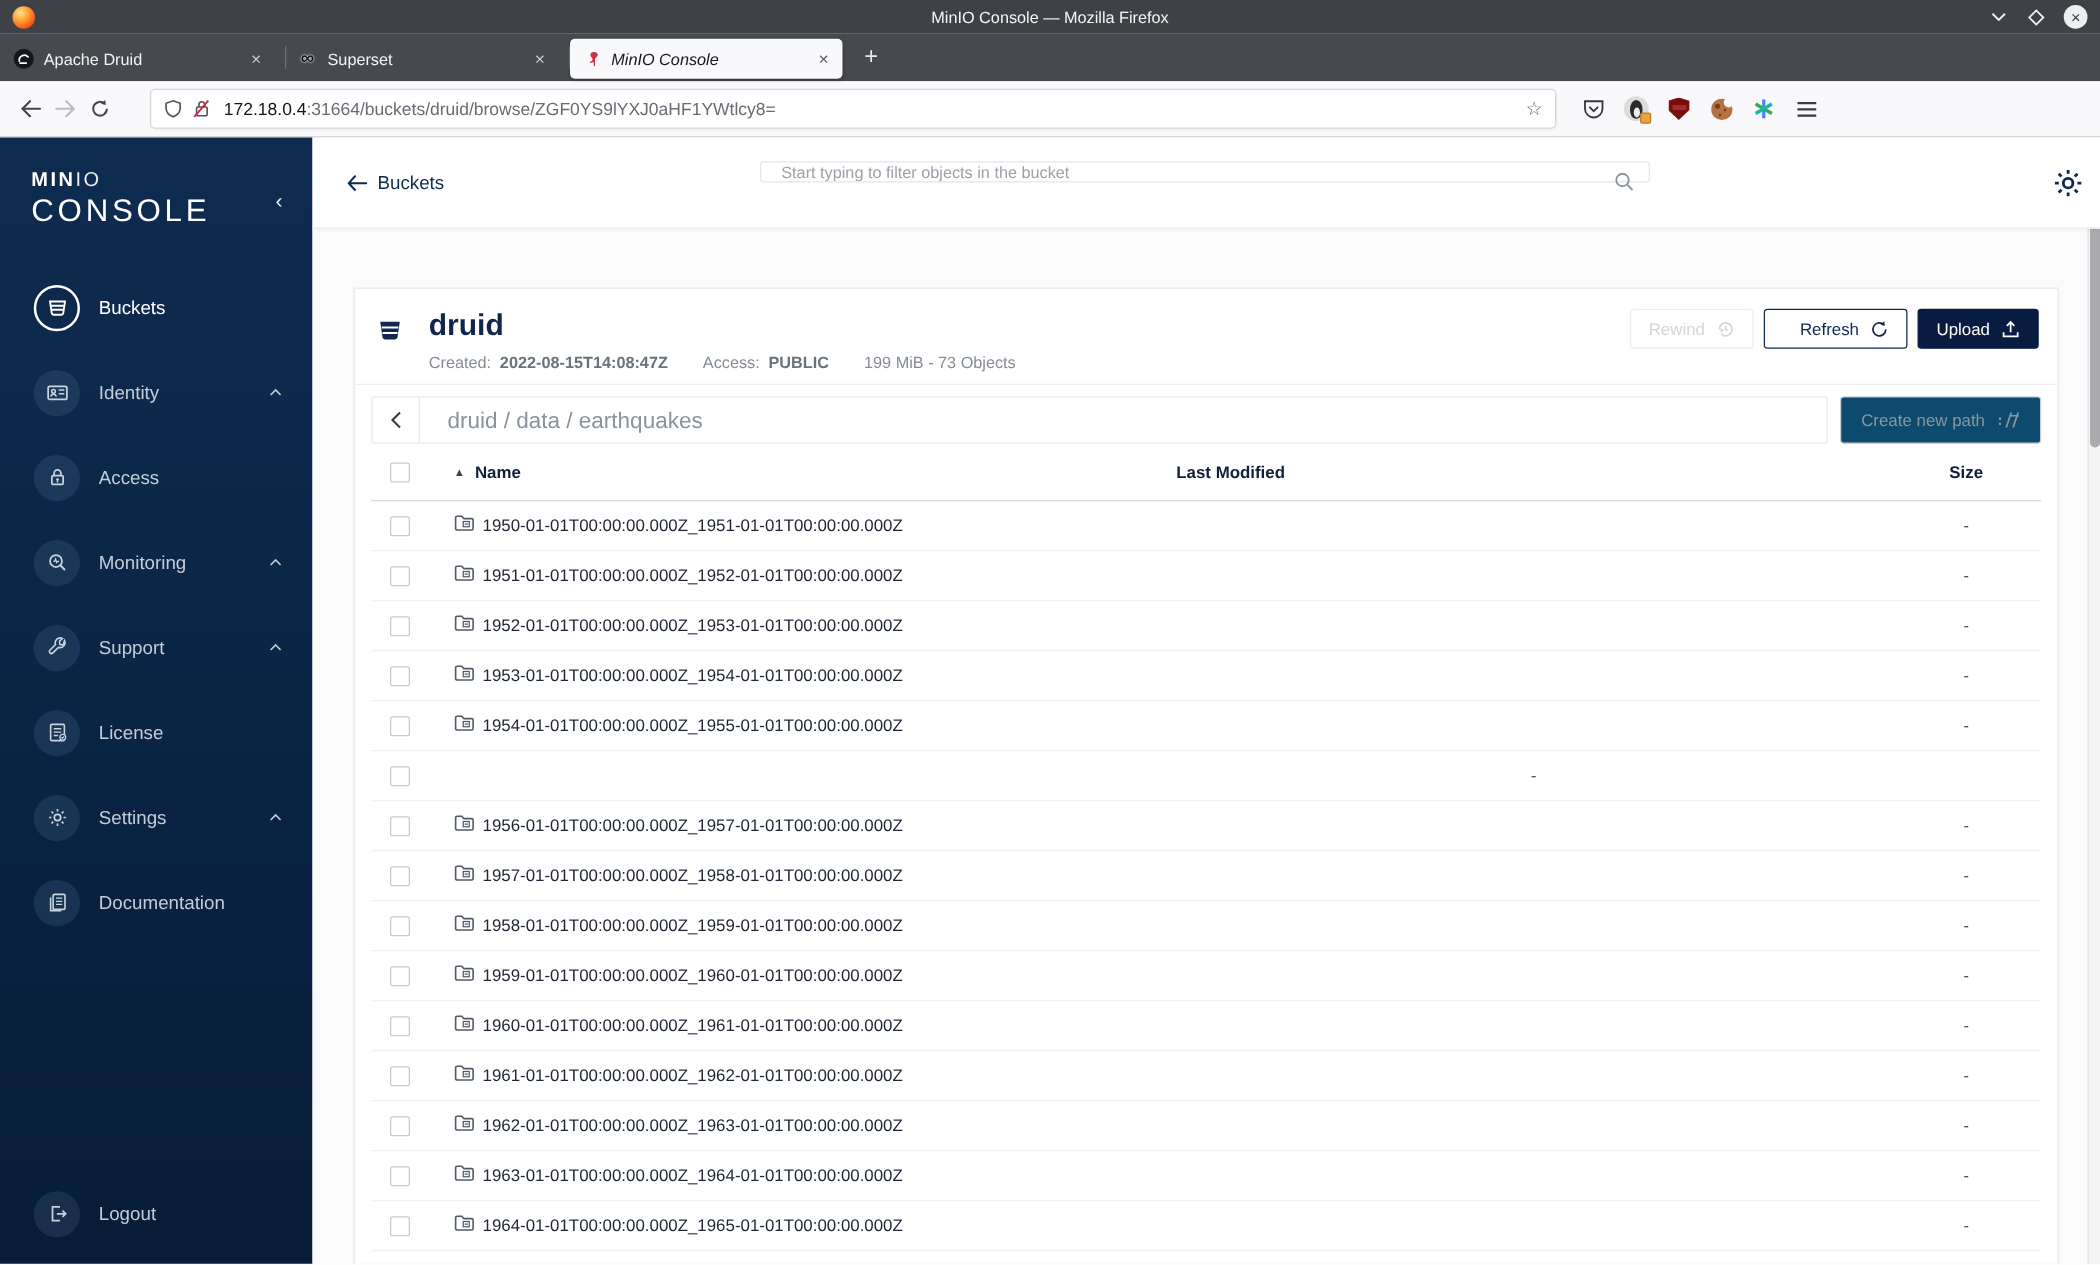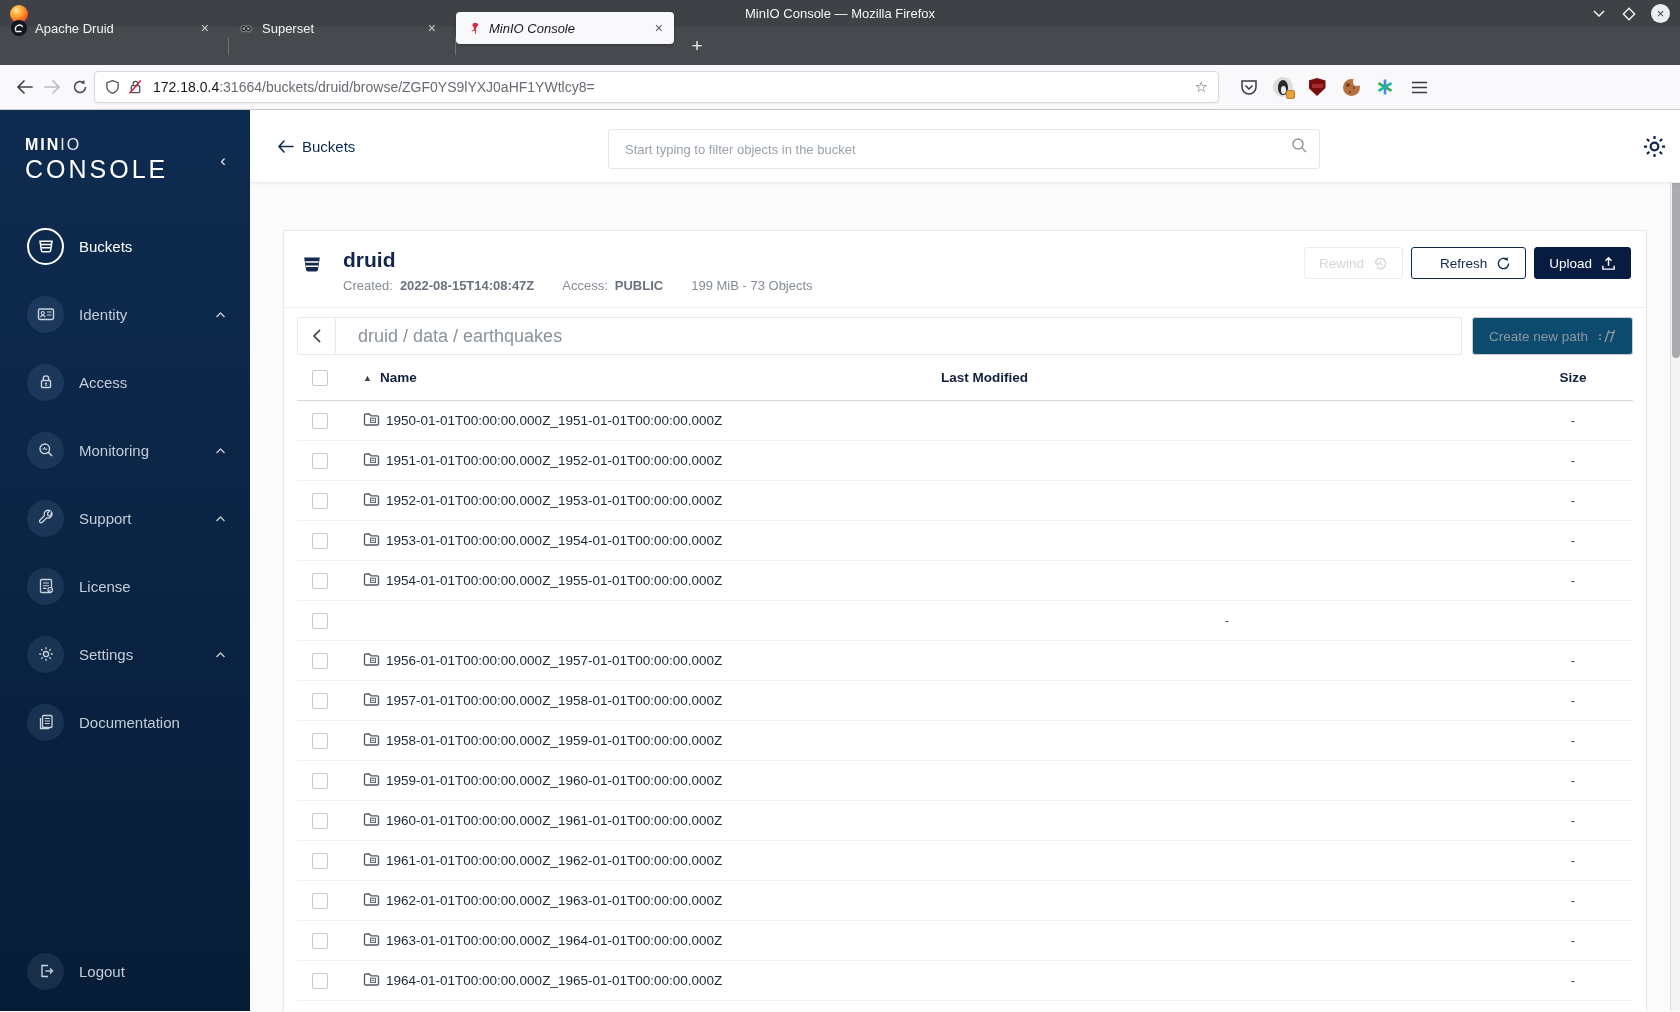--- a/index.html
+++ b/index.html
@@ -10,35 +10,35 @@
   .titlebar { height:27px; background:#3e4247; display:flex; align-items:center; position:relative; padding:0 10px; }
   .ff-logo { width:18px; height:18px; border-radius:50%;
     background:radial-gradient(circle at 35% 30%, #ffe3a1 0%, #ffb844 25%, #ff8a2a 48%, #f1571d 72%, #d6301a 100%); }
   .win-title { position:absolute; left:0; right:0; text-align:center; color:#f4f5f6; font-size:13px; }
   .win-controls { margin-left:auto; display:flex; align-items:center; gap:14px; z-index:2; }
   .wc { width:16px; height:16px; display:flex; align-items:center; justify-content:center; cursor:default; }
   .wc svg { display:block; }
   .wc-close { width:19px; height:19px; background:#eceef0; border-radius:50%; color:#3c3f43; font-size:13px; line-height:19px; text-align:center; }
 
   .tabbar { height:38px; background:#46494e; display:flex; align-items:flex-end; padding-left:2px; }
-  .tab { width:218px; height:32px; margin-bottom:21px; display:flex; align-items:center; padding:0 9px; border-radius:4px; position:relative; }
+  .tab { width:218px; height:32px; margin-bottom:2px; display:flex; align-items:center; padding:0 9px; border-radius:4px; position:relative; }
   .tab .favicon { width:16px; height:16px; flex:0 0 16px; display:flex; align-items:center; justify-content:center; }
   .tab .tab-label { font-size:13px; color:#f2f3f5; margin-left:8px; flex:1; overflow:hidden; white-space:nowrap; }
   .tab .tab-close { color:#c7c9cd; font-size:14px; padding:0 2px; }
   .tab.active { background:#f9f9fb; box-shadow:0 1px 3px rgba(0,0,0,.3); }
   .tab.active .tab-label { color:#17171c;font-style:italic; }
   .tab.active .tab-close { color:#5c5c64; }
   .tab-divider { width:1px; height:18px; background:rgba(255,255,255,.22); margin:0 0 10px 8px; }
   .newtab { width:26px; height:26px; margin:0 0 6px 10px; color:#e8e9eb; font-size:19px; display:flex; align-items:center; justify-content:center; border-radius:4px; }
   .druid-fav { width:16px; height:16px; border-radius:50%; background:#15151f; display:flex; align-items:center; justify-content:center; }
   .superset-fav { color:#0d0d12; font-size:15px; font-weight:bold; text-shadow:0 0 2px rgba(255,255,255,.95), 0 0 1px #fff; line-height:16px; }
 
   .navbar { height:45px; background:#f9f9fb; border-bottom:1px solid #ccccd0; display:flex; align-items:center; padding:0 10px; }
   .nav-btn { width:28px; height:28px; display:flex; align-items:center; justify-content:center; border-radius:4px; }
-  .urlbar { flex:0 0 1125px; margin-left:0; height:32px; background:#fff; border:1px solid #d7d7db; border-radius:4px; display:flex; align-items:center; padding:0 10px; box-shadow:0 1px 2px rgba(0,0,0,.05); }
+  .urlbar { flex:0 0 1125px; margin-left:26px; height:32px; background:#fff; border:1px solid #d7d7db; border-radius:4px; display:flex; align-items:center; padding:0 10px; box-shadow:0 1px 2px rgba(0,0,0,.05); }
   .urlbar .url-text { font-size:14px; margin-left:10px; flex:1; white-space:nowrap; overflow:hidden; }
   .url-host { color:#16161c; }
   .url-rest { color:#6a6a74; }
   .url-star { color:#5b5b66; font-size:15px; }
   .nav-right { display:flex; align-items:center; gap:10px; margin-left:18px; }
   .ext-icon { width:24px; height:24px; display:flex; align-items:center; justify-content:center; }
   .avatar-wrap { position:relative; width:20px; height:20px; border-radius:50%; background:#dcdcdc; overflow:visible; }
   .avatar-body { position:absolute; left:5px; top:3px; width:10px; height:15px; background:#2b2b2b; border-radius:50% 50% 45% 45%; }
   .avatar-belly { position:absolute; left:8px; top:9px; width:5px; height:8px; background:#efefef; border-radius:50%; }
   .avatar-lock { position:absolute; right:-2px; bottom:-2px; width:9px; height:9px; background:#e8a33d; border-radius:2px; border:1px solid #b97f22; }
@@ -64,32 +64,32 @@
   .nav-label { margin-left:15px; font-size:15px; color:#c3cdd8; }
   .nav-item.active .nav-label { color:#fff; }
   .nav-chevron { margin-left:auto; opacity:.85; }
   .sidebar-spacer { flex:1; }
   .logout-item { height:68px; display:flex; align-items:center; padding:0 24px 12px 27px; }
 
   .main { flex:1; display:flex; flex-direction:column; position:relative; }
   .topbar { height:73px; background:#fff; border-bottom:1px solid #ececec; box-shadow:0 1px 3px rgba(0,0,0,.05); display:flex; align-items:center; padding:0 12px 0 27px; position:relative; z-index:1; }
   .back-link { display:flex; align-items:center; gap:8px; color:#0c2a52; font-size:15px; font-weight:500; }
   .search-wrap { position:absolute; left:358px; width:712px; top:19px; height:34px; }
-  .search-input { width:100%; height:40px; border:1px solid #e5e6e8; border-radius:3px; padding:0 40px 0 16px; font-size:13px; color:#333; font-family:"Liberation Sans",sans-serif; background:#fff; }
+  .search-input { width:100%; height:17px; border:1px solid #e5e6e8; border-radius:3px; padding:0 40px 0 16px; font-size:13px; color:#333; font-family:"Liberation Sans",sans-serif; background:#fff; }
   .search-input::placeholder { color:#9aa1a9; }
   .search-icon { position:absolute; right:12px; top:8px; color:#8f969e; }
   .topbar-gear { margin-left:auto; color:#0e2a52; display:flex; }
 
   .content { flex:1; background:#fbfbfc; padding:47px 33px 0 33px; overflow:hidden; }
   .card { background:#fff; border:1px solid #e7e8ea; box-shadow:0 1px 2px rgba(0,0,0,.04); height:782px; }
 
   .bucket-head { display:flex; align-items:flex-start; padding:16px 15px 0 17px; height:77px; border-bottom:1px solid #eeeeef; }
   .bucket-glyph { margin-top:6px; color:#14284e; }
   .bucket-titleblock { margin-left:20px; }
-  .bucket-name { font-size:21px; font-weight:bold; color:#12264d; line-height:1.2; }
+  .bucket-name { font-size:24px; font-weight:bold; color:#12264d; line-height:1.2; }
   .bucket-meta { margin-top:6px; font-size:13px; color:#858c95; display:flex; align-items:center; white-space:nowrap; }
   .bucket-meta .mlabel { color:#858c95; }
   .bucket-meta .mvalue { color:#6a737d; font-weight:bold; margin-left:7px; }
   .bucket-meta .mgap { width:28px; }
   .head-actions { margin-left:auto; display:flex; gap:8px; }
   .btn { height:32px; border-radius:3px; font-size:13.5px; font-family:"Liberation Sans",sans-serif; display:flex; align-items:center; gap:9px; padding:0 14px; background:#fff; cursor:pointer; }
   .btn svg { display:block; }
   .btn-disabled { border:1px solid #ecedef; color:#d3d6da; }
   .btn-outline { border:1px solid #10294e; color:#10294e;padding-left:28px; }
   .btn-primary { border:1px solid #081c42; background:#081c42; color:#fff; }

